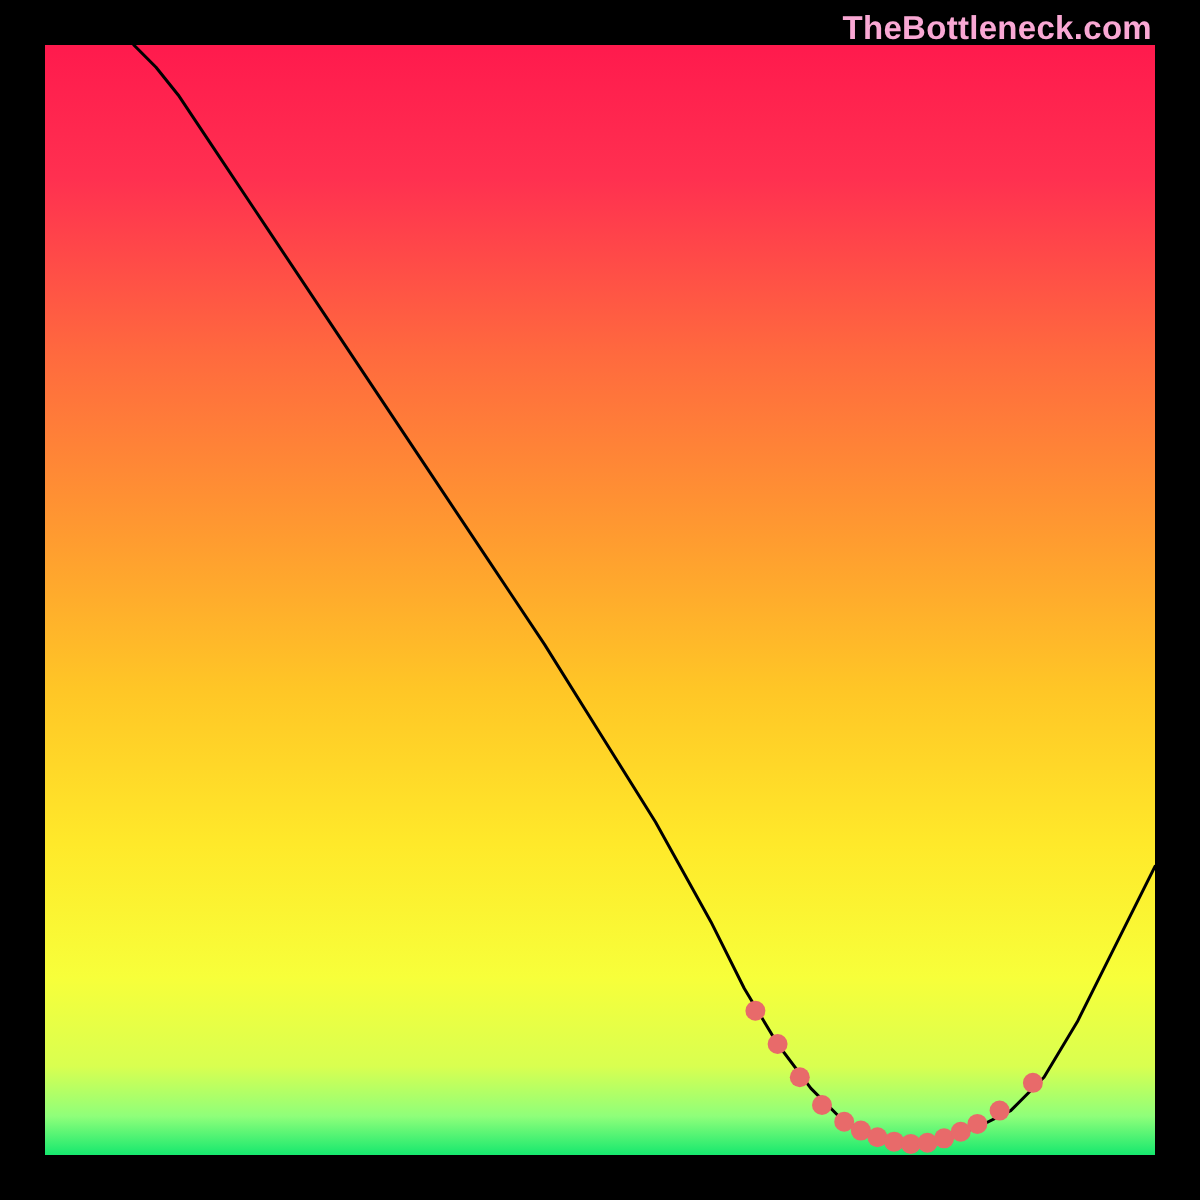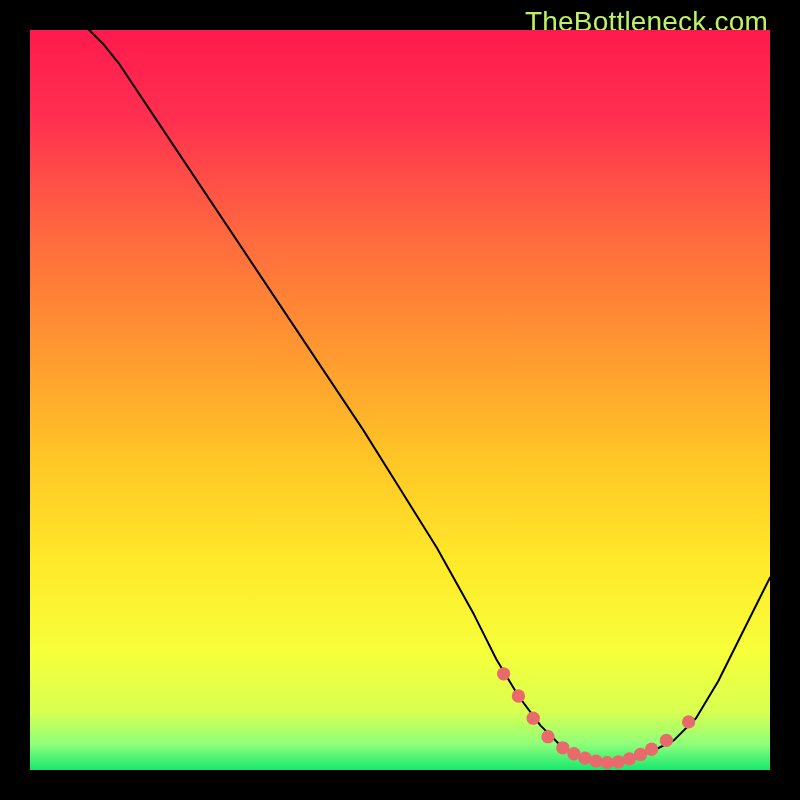--- a/index.html
+++ b/index.html
@@ -28,23 +28,23 @@
     position: absolute;
     left: 0;
     top: 0;
     width: 100%;
     height: 100%;
   }
   .watermark {
     position: absolute;
     top: 6px;
     right: 32px;
-    color: #bef264;
-    font-size: 28px;
-    font-weight: 400;
+    color: #f9a8d4;
+    font-size: 22px;
+    font-weight: 700;
     letter-spacing: 0.2px;
   }
   svg.curve {
     position: absolute;
     left: 0;
     top: 0;
     width: 100%;
     height: 100%;
     overflow: visible;
   }

